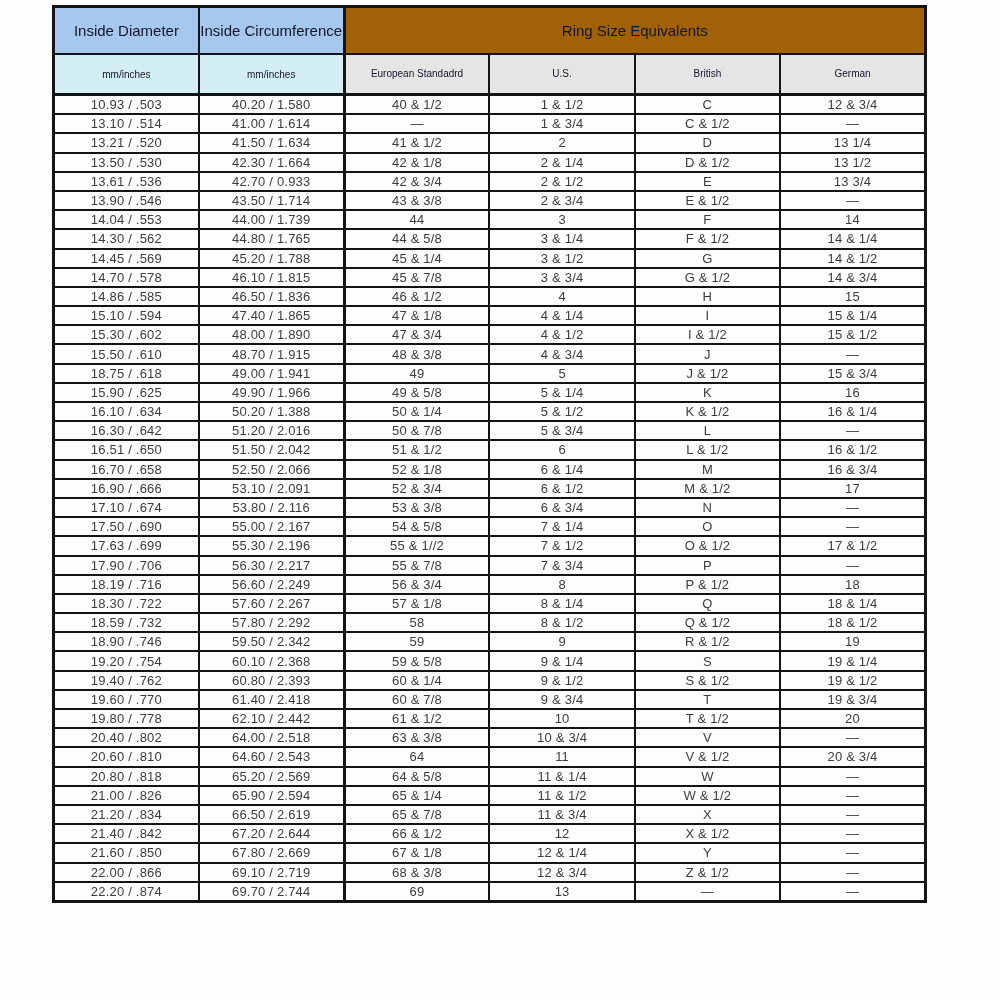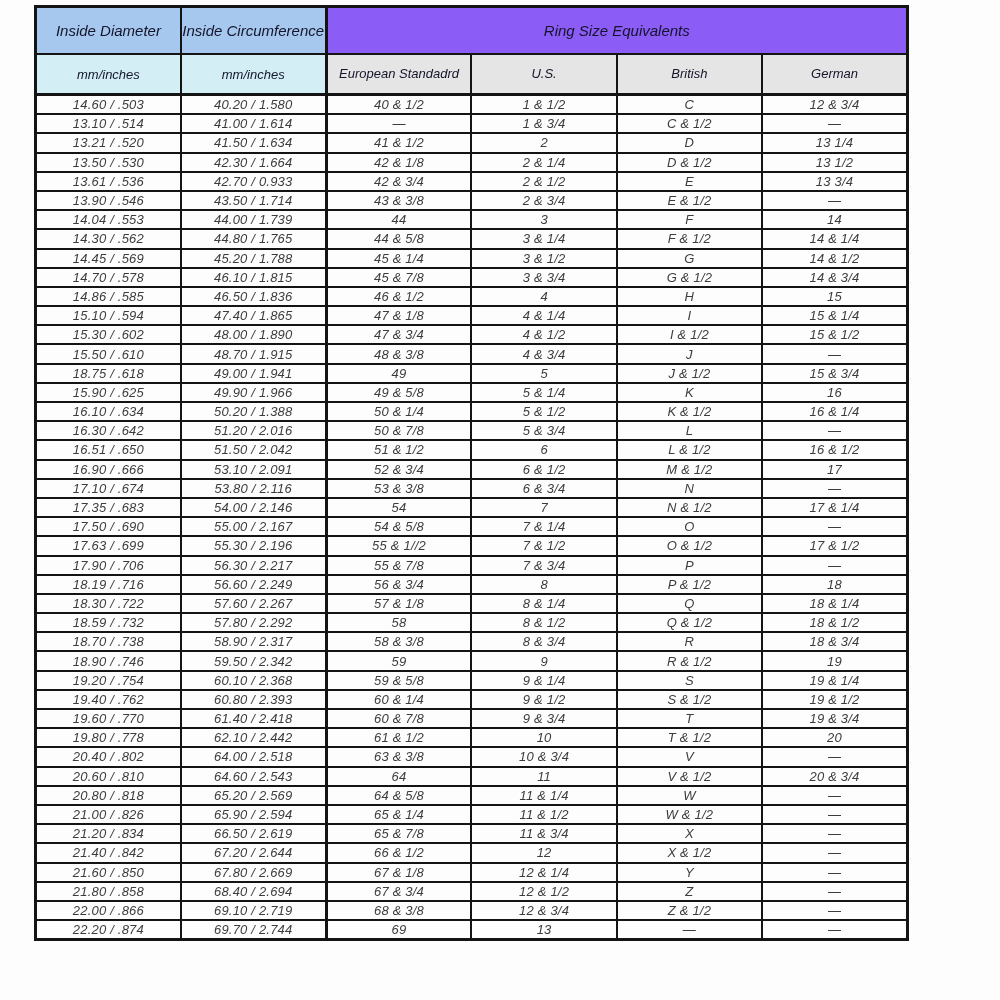--- a/index.html
+++ b/index.html
@@ -6,49 +6,48 @@
     margin: 0;
     padding: 0;
     background: #fdfdfd;
     width: 1000px;
     height: 1000px;
     font-family: "Liberation Sans", sans-serif;
   }
   table {
     border-collapse: collapse;
     table-layout: fixed;
-    margin: 5px 0 0 34px;
+    margin: 5px 0 0 52px;
     width: 875px;
     border: 3px solid #141414;
-    font-style: italic;
   }
   col.c { width: 145px; }
   th, td {
     border: 2px solid #141414;
     text-align: center;
     vertical-align: middle;
     padding: 0;
     overflow: hidden;
     white-space: nowrap;
   }
   thead { border-bottom: 3px solid #141414; }
   tr.r1 th {
     height: 45px;
     font-size: 15px;
     font-weight: normal;
     color: #14142a;
   }
   tr.r2 th {
     height: 38px;
-    font-size: 13px;
+    font-size: 10px;
     font-weight: normal;
     color: #14142a;
   }
   th.blue  { background: #a6c8ee; }
-  th.pale  { background: #8b5cf6; font-size: 16px; }
+  th.pale  { background: #a16207; font-size: 16px; }
   th.cyan  { background: #d3eff5; }
   th.green { background: #e5e5e5; white-space: normal; line-height: 1.15; }
   th.thickl, td.thickl { border-left: 3px solid #141414; }
   tbody td {
     height: 17.2px;
     font-size: 13px;
     color: #3c3c3c;
     letter-spacing: 0.2px;
   }
 </style>
@@ -74,21 +73,21 @@
       <th class="cyan">mm/inches</th>
       <th class="cyan">mm/inches</th>
       <th class="green thickl">European Standadrd</th>
       <th class="green">U.S.</th>
       <th class="green">British</th>
       <th class="green">German</th>
     </tr>
   </thead>
   <tbody>
       <tr>
-        <td>14.60 / .503</td>
+        <td>10.93 / .503</td>
         <td>40.20 / 1.580</td>
         <td class="thickl">40 &amp; 1/2</td>
         <td>1 &amp; 1/2</td>
         <td>C</td>
         <td>12 &amp; 3/4</td>
       </tr>
       <tr>
         <td>13.10 / .514</td>
         <td>41.00 / 1.614</td>
         <td class="thickl">—</td>
@@ -226,44 +225,44 @@
       </tr>
       <tr>
         <td>16.51 / .650</td>
         <td>51.50 / 2.042</td>
         <td class="thickl">51 &amp; 1/2</td>
         <td>6</td>
         <td>L &amp; 1/2</td>
         <td>16 &amp; 1/2</td>
       </tr>
       <tr>
+        <td>16.70 / .658</td>
+        <td>52.50 / 2.066</td>
+        <td class="thickl">52 &amp; 1/8</td>
+        <td>6 &amp; 1/4</td>
+        <td>M</td>
+        <td>16 &amp; 3/4</td>
+      </tr>
+      <tr>
         <td>16.90 / .666</td>
         <td>53.10 / 2.091</td>
         <td class="thickl">52 &amp; 3/4</td>
         <td>6 &amp; 1/2</td>
         <td>M &amp; 1/2</td>
         <td>17</td>
       </tr>
       <tr>
         <td>17.10 / .674</td>
         <td>53.80 / 2.116</td>
         <td class="thickl">53 &amp; 3/8</td>
         <td>6 &amp; 3/4</td>
         <td>N</td>
         <td>—</td>
       </tr>
       <tr>
-        <td>17.35 / .683</td>
-        <td>54.00 / 2.146</td>
-        <td class="thickl">54</td>
-        <td>7</td>
-        <td>N &amp; 1/2</td>
-        <td>17 &amp; 1/4</td>
-      </tr>
-      <tr>
         <td>17.50 / .690</td>
         <td>55.00 / 2.167</td>
         <td class="thickl">54 &amp; 5/8</td>
         <td>7 &amp; 1/4</td>
         <td>O</td>
         <td>—</td>
       </tr>
       <tr>
         <td>17.63 / .699</td>
         <td>55.30 / 2.196</td>
@@ -298,28 +297,20 @@
       </tr>
       <tr>
         <td>18.59 / .732</td>
         <td>57.80 / 2.292</td>
         <td class="thickl">58</td>
         <td>8 &amp; 1/2</td>
         <td>Q &amp; 1/2</td>
         <td>18 &amp; 1/2</td>
       </tr>
       <tr>
-        <td>18.70 / .738</td>
-        <td>58.90 / 2.317</td>
-        <td class="thickl">58 &amp; 3/8</td>
-        <td>8 &amp; 3/4</td>
-        <td>R</td>
-        <td>18 &amp; 3/4</td>
-      </tr>
-      <tr>
         <td>18.90 / .746</td>
         <td>59.50 / 2.342</td>
         <td class="thickl">59</td>
         <td>9</td>
         <td>R &amp; 1/2</td>
         <td>19</td>
       </tr>
       <tr>
         <td>19.20 / .754</td>
         <td>60.10 / 2.368</td>
@@ -402,28 +393,20 @@
       </tr>
       <tr>
         <td>21.60 / .850</td>
         <td>67.80 / 2.669</td>
         <td class="thickl">67 &amp; 1/8</td>
         <td>12 &amp; 1/4</td>
         <td>Y</td>
         <td>—</td>
       </tr>
       <tr>
-        <td>21.80 / .858</td>
-        <td>68.40 / 2.694</td>
-        <td class="thickl">67 &amp; 3/4</td>
-        <td>12 &amp; 1/2</td>
-        <td>Z</td>
-        <td>—</td>
-      </tr>
-      <tr>
         <td>22.00 / .866</td>
         <td>69.10 / 2.719</td>
         <td class="thickl">68 &amp; 3/8</td>
         <td>12 &amp; 3/4</td>
         <td>Z &amp; 1/2</td>
         <td>—</td>
       </tr>
       <tr>
         <td>22.20 / .874</td>
         <td>69.70 / 2.744</td>

